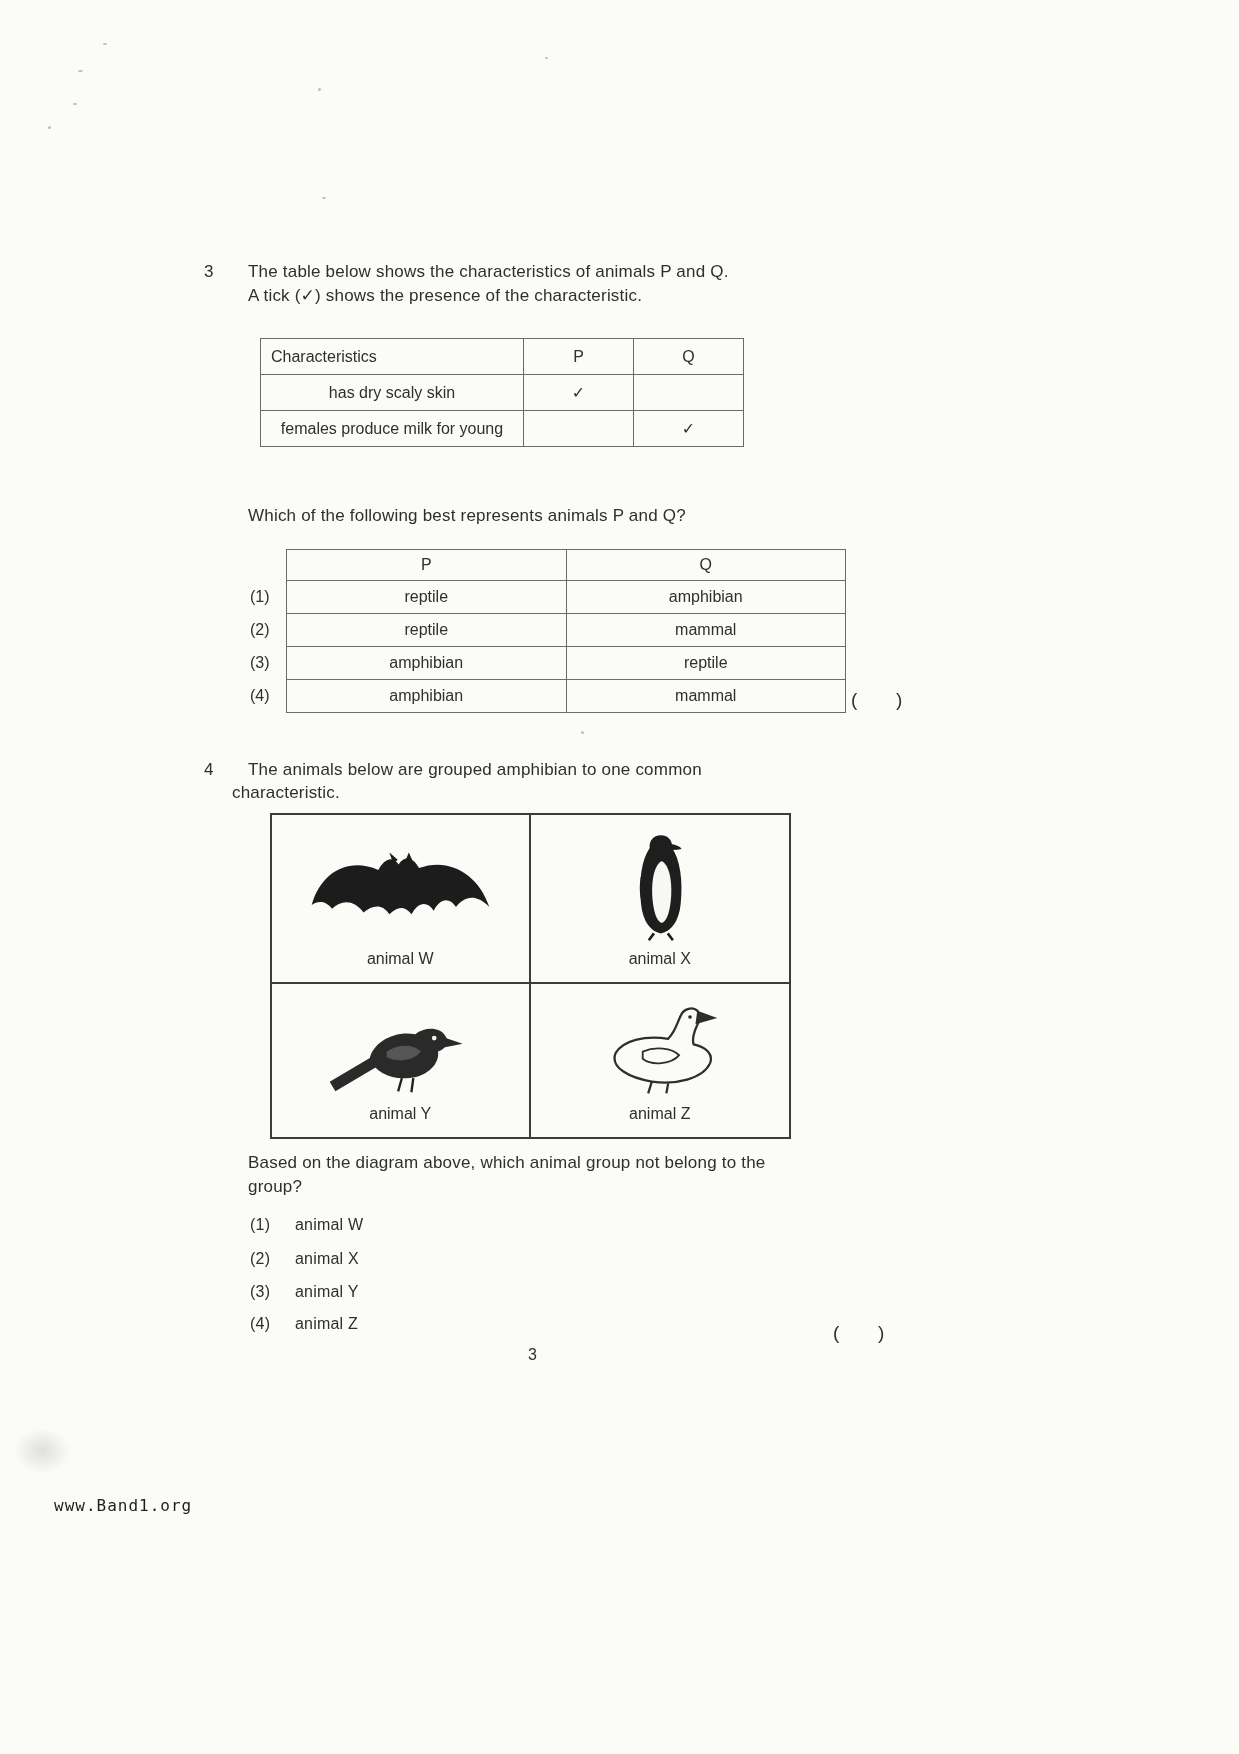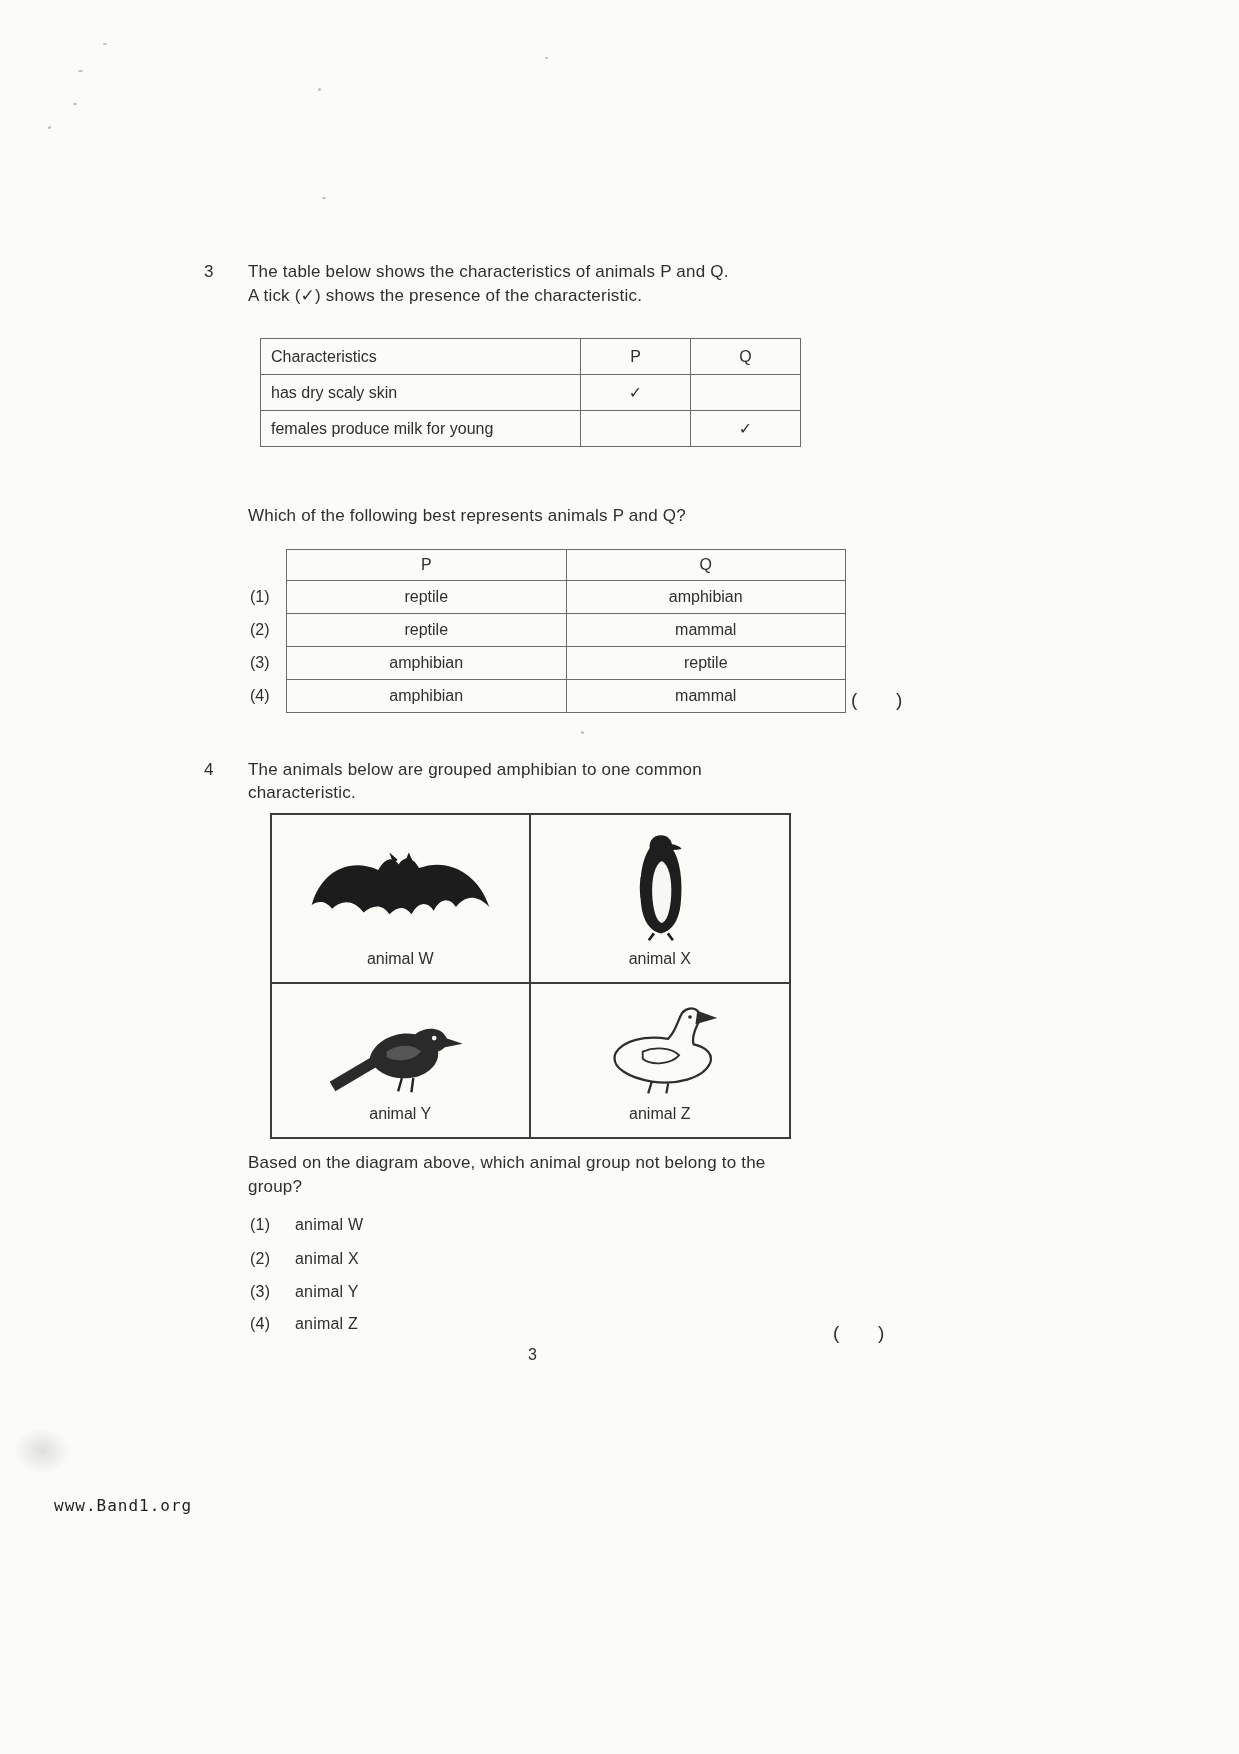--- a/index.html
+++ b/index.html
@@ -15,25 +15,25 @@
     background: #fbfbf8;
     color: #2f2f2f;
     overflow: hidden;
   }
   .content { position: absolute; inset: 0; filter: blur(0.3px); }
   .txt { position: absolute; font-size: 17px; letter-spacing: 0.2px; white-space: nowrap; }
   .small { font-size: 16px; }
 
   table { border-collapse: collapse; }
 
-  .t1 { position: absolute; left: 260px; top: 338px; width: 541px; }
+  .t1 { position: absolute; left: 260px; top: 338px; width: 484px; }
   .t1 th, .t1 td {
     border: 1px solid #6b6b6b;
     font-size: 16px; font-weight: normal;
-    height: 36px; padding: 2px 10px;
+    height: 36px; padding: 2px 10px; text-align: center;
   }
   .t1 th { text-align: left; }
   .t1 .c-p, .t1 .c-q { text-align: center; width: 110px; }
 
   .t2 { position: absolute; left: 286px; top: 549px; width: 560px; }
   .t2 th, .t2 td {
     border: 1px solid #6b6b6b;
     font-size: 16px; font-weight: normal;
     text-align: center; padding: 0 8px;
   }
@@ -145,21 +145,21 @@
 
     <div class="optnum" style="left:250px;top:588px">(1)</div>
     <div class="optnum" style="left:250px;top:621px">(2)</div>
     <div class="optnum" style="left:250px;top:654px">(3)</div>
     <div class="optnum" style="left:250px;top:687px">(4)</div>
 
     <div class="bracket" style="left:851px;top:689px">(      )</div>
 
     <div class="txt" style="left:204px;top:760px">4</div>
     <div class="txt" style="left:248px;top:760px">The animals below are grouped amphibian to one common</div>
-    <div class="txt" style="left:248px;top:783px">characteristic.</div>
+    <div class="txt" style="left:232px;top:783px">characteristic.</div>
 
     <div class="grid">
       <div class="cell">
         <svg width="185" height="96" viewBox="0 0 200 100">
           <path d="M4,62 C14,26 44,10 76,24 C82,12 92,8 98,18 C104,8 114,10 120,22 C152,10 184,28 196,64 C180,48 168,54 160,64 C152,52 142,56 136,68 C128,56 118,60 112,72 C104,62 96,64 88,72 C80,60 70,62 60,70 C50,56 36,56 26,66 C18,56 10,58 4,62 Z" fill="#1c1c1c"></path>
           <path d="M92,17 L88,5 L97,13 Z" fill="#1c1c1c"></path>
           <path d="M104,17 L109,5 L113,14 Z" fill="#1c1c1c"></path>
         </svg>
         <div class="cell-label">animal W</div>
       </div>

